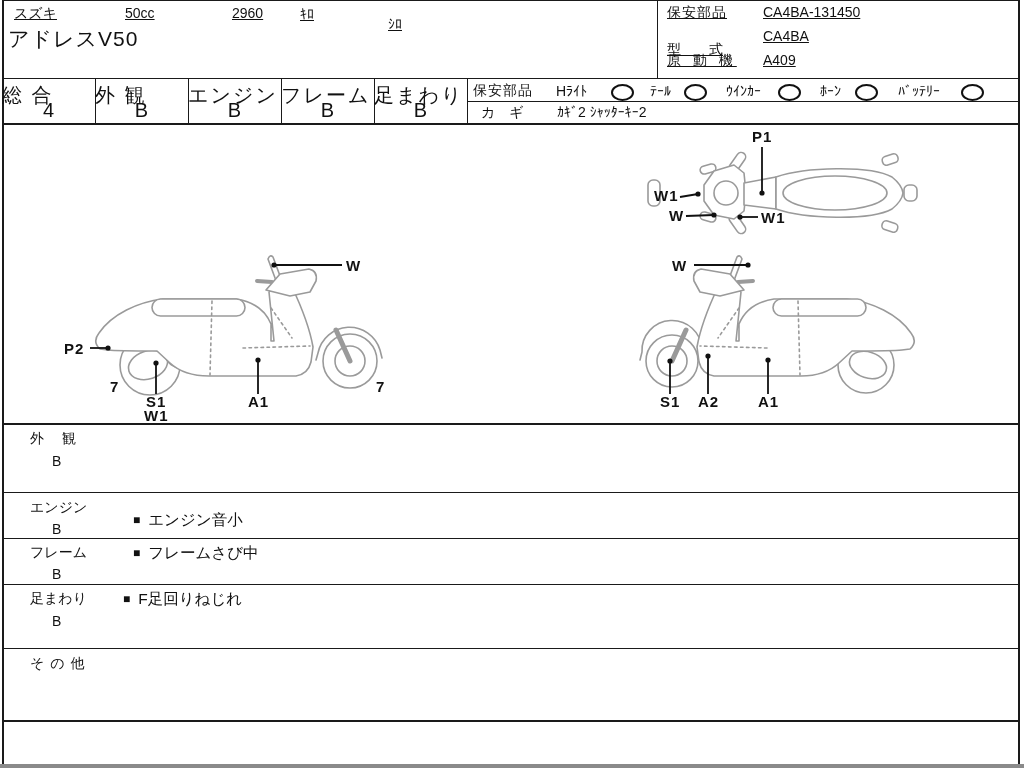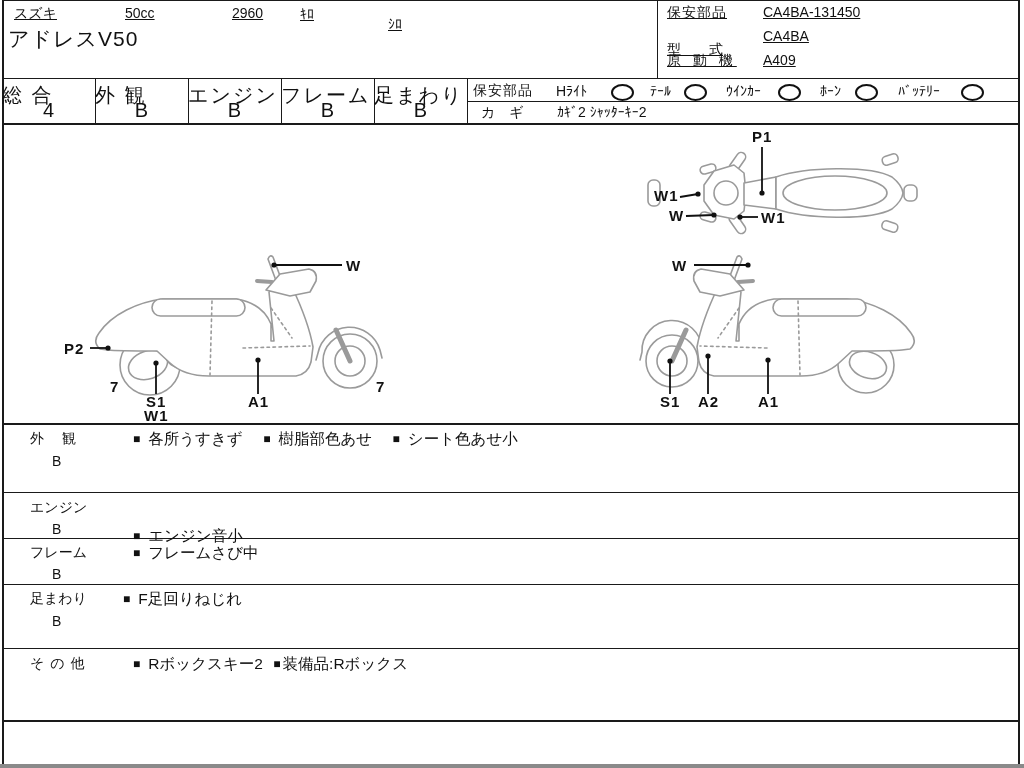--- a/index.html
+++ b/index.html
@@ -191,43 +191,34 @@
     <circle class="dot" cx="88" cy="108" r="2.6"></circle>
     <circle class="dot" cx="148" cy="112" r="2.6"></circle>
     <text x="52" y="23">W</text>
     <text x="40" y="159">S1</text>
     <text x="78" y="159">A2</text>
     <text x="138" y="159">A1</text>
   </svg>
 
   <span class="abs t15" style="left:30px;top:430px;letter-spacing:2px;">外　観</span>
   <span class="abs t15" style="left:52px;top:453px;">B</span>
-  <div class="abs" style="left:133px;top:429px;">
-    <span class="bullet">■</span><span class="citem">各所うすきず</span>
-    <span class="bullet">■</span><span class="citem">樹脂部色あせ</span>
-    <span class="bullet">■</span><span class="citem">シート色あせ小</span>
-  </div>
 
   <span class="abs t15" style="left:30px;top:499px;">エンジン</span>
   <span class="abs t15" style="left:52px;top:521px;">B</span>
-  <div class="abs" style="left:133px;top:526px;">
+  <div class="abs" style="left:133px;top:510px;">
     <span class="bullet">■</span><span class="citem">エンジン音小</span>
   </div>
 
   <span class="abs t15" style="left:30px;top:544px;">フレーム</span>
   <span class="abs t15" style="left:52px;top:566px;">B</span>
   <div class="abs" style="left:133px;top:543px;">
     <span class="bullet">■</span><span class="citem">フレームさび中</span>
   </div>
 
   <span class="abs t15" style="left:30px;top:590px;">足まわり</span>
   <span class="abs t15" style="left:52px;top:613px;">B</span>
   <div class="abs" style="left:123px;top:589px;">
     <span class="bullet">■</span><span class="citem">F足回りねじれ</span>
   </div>
 
   <span class="abs t15" style="left:30px;top:655px;letter-spacing:1px;">そ の 他</span>
-  <div class="abs" style="left:133px;top:654px;">
-    <span class="bullet">■</span><span class="citem" style="margin-right:6px;">Rボックスキー2</span>
-    <span class="bullet" style="margin-right:2px;">■</span><span class="citem">装備品:Rボックス</span>
-  </div>
 
 </div>
 
 </body></html>

